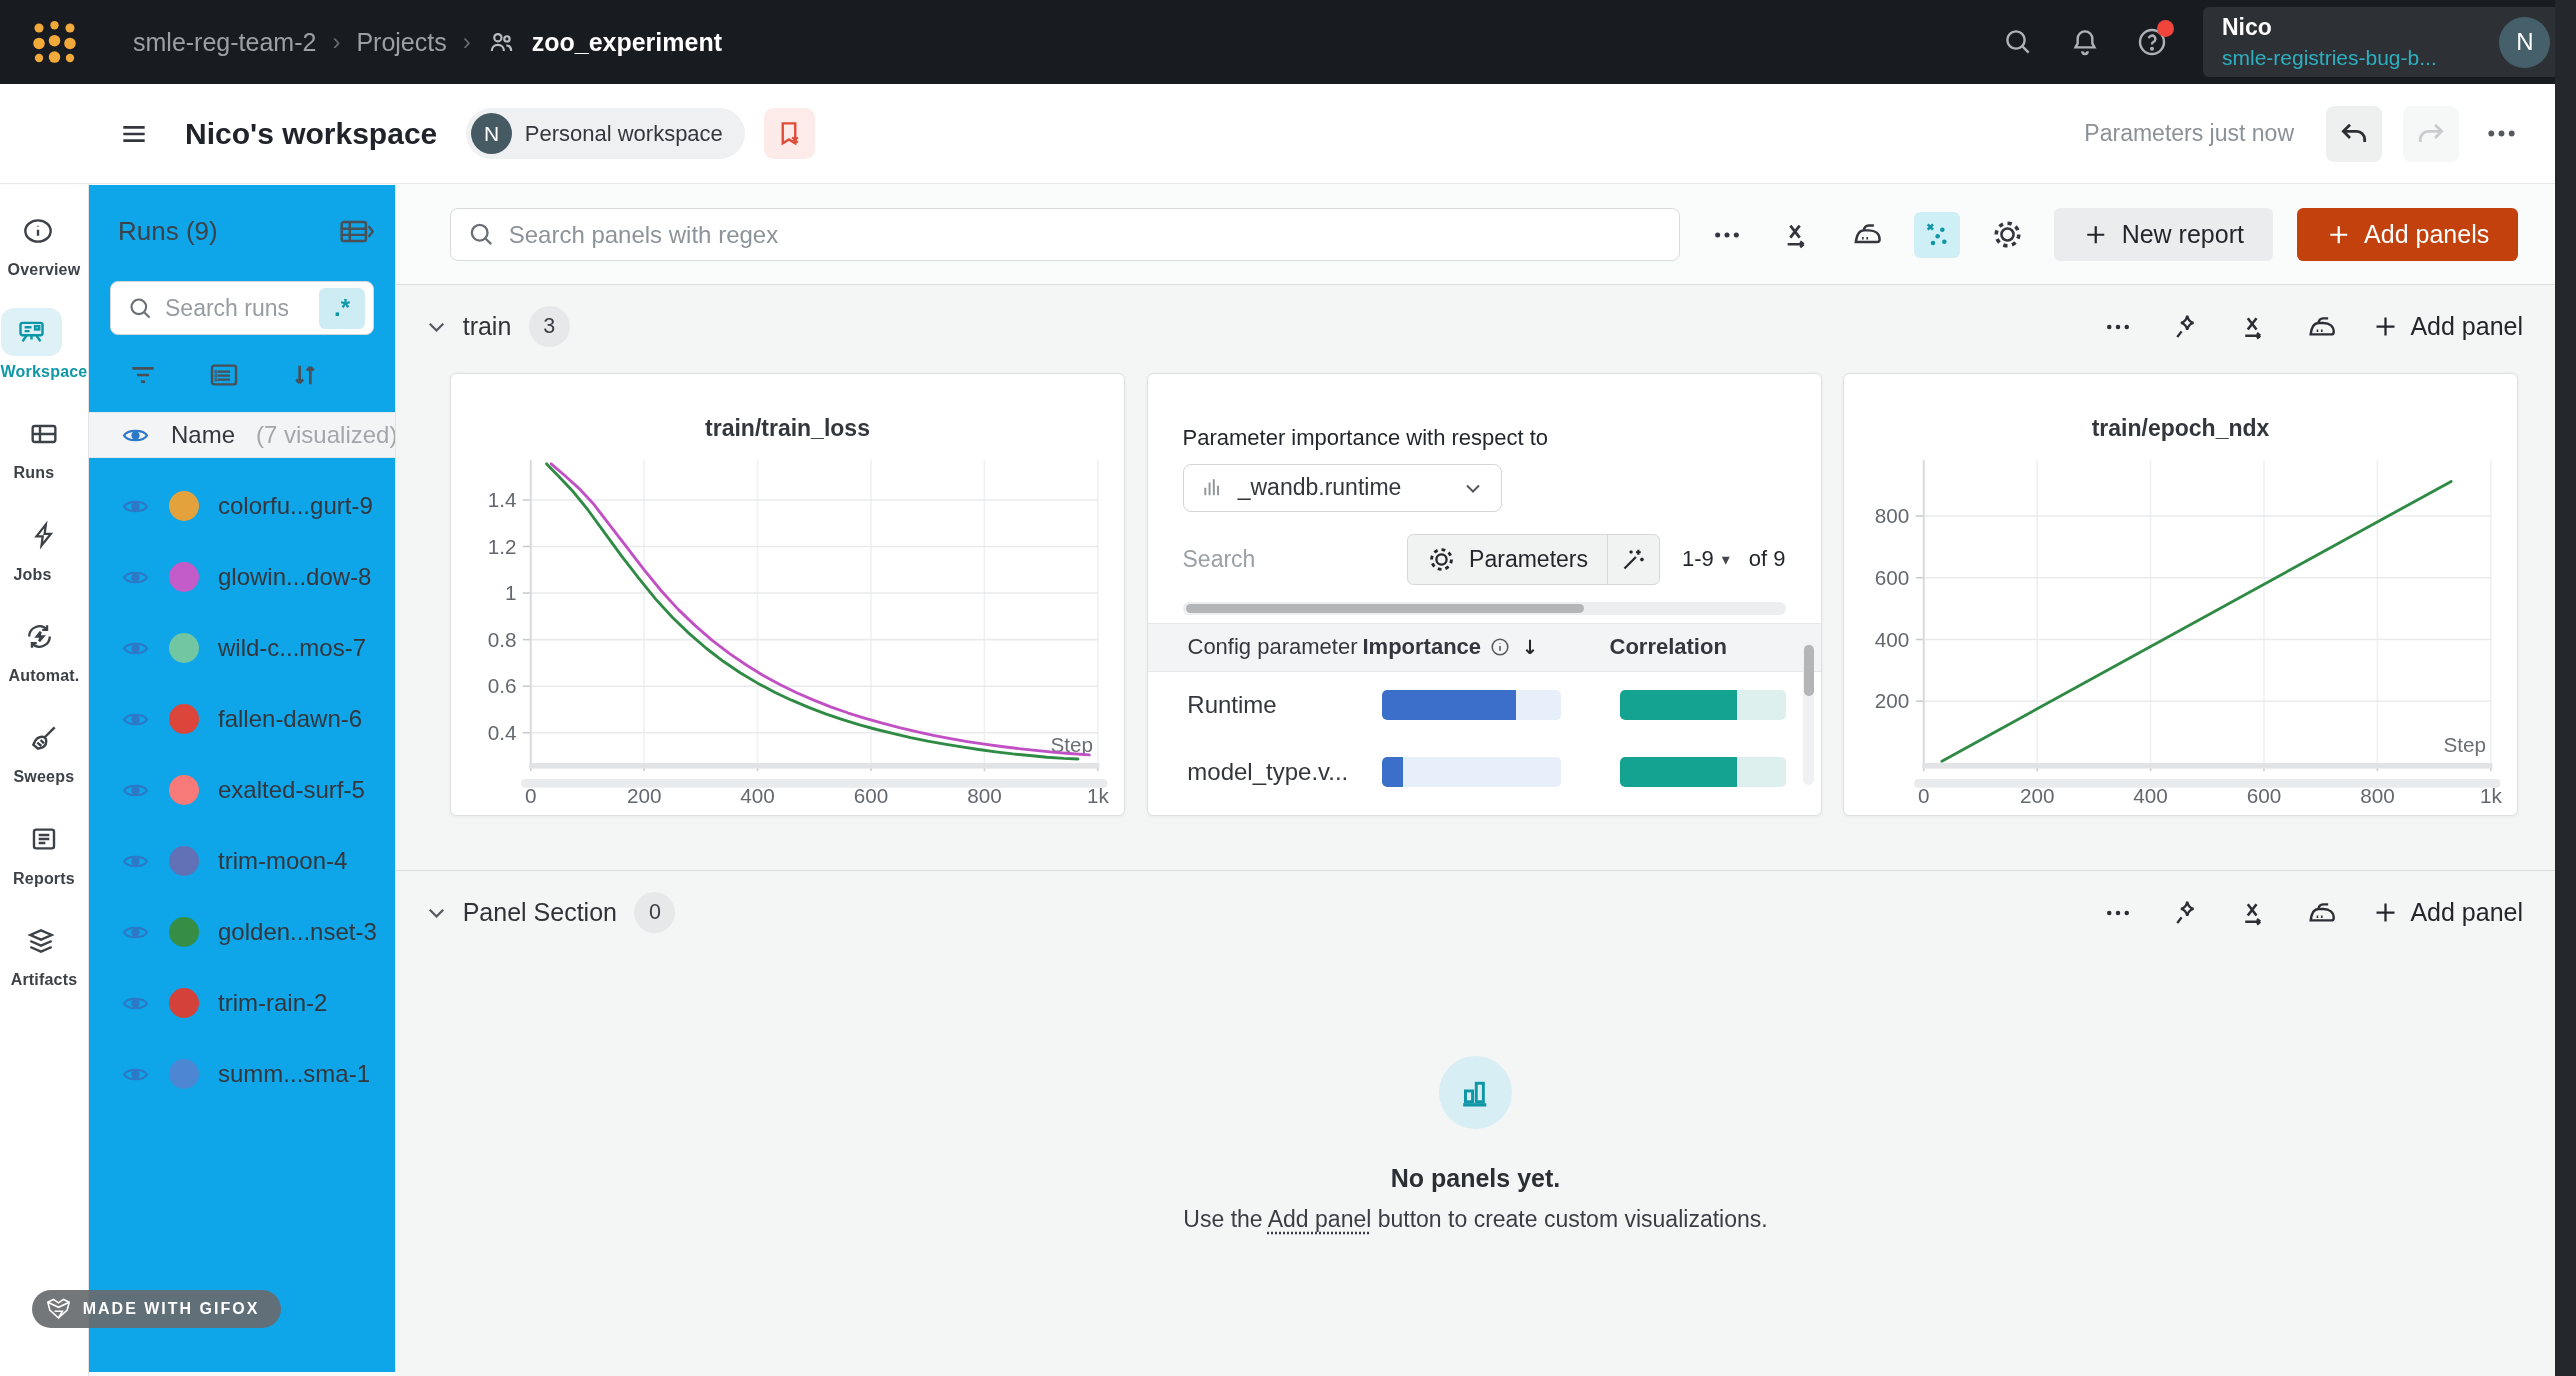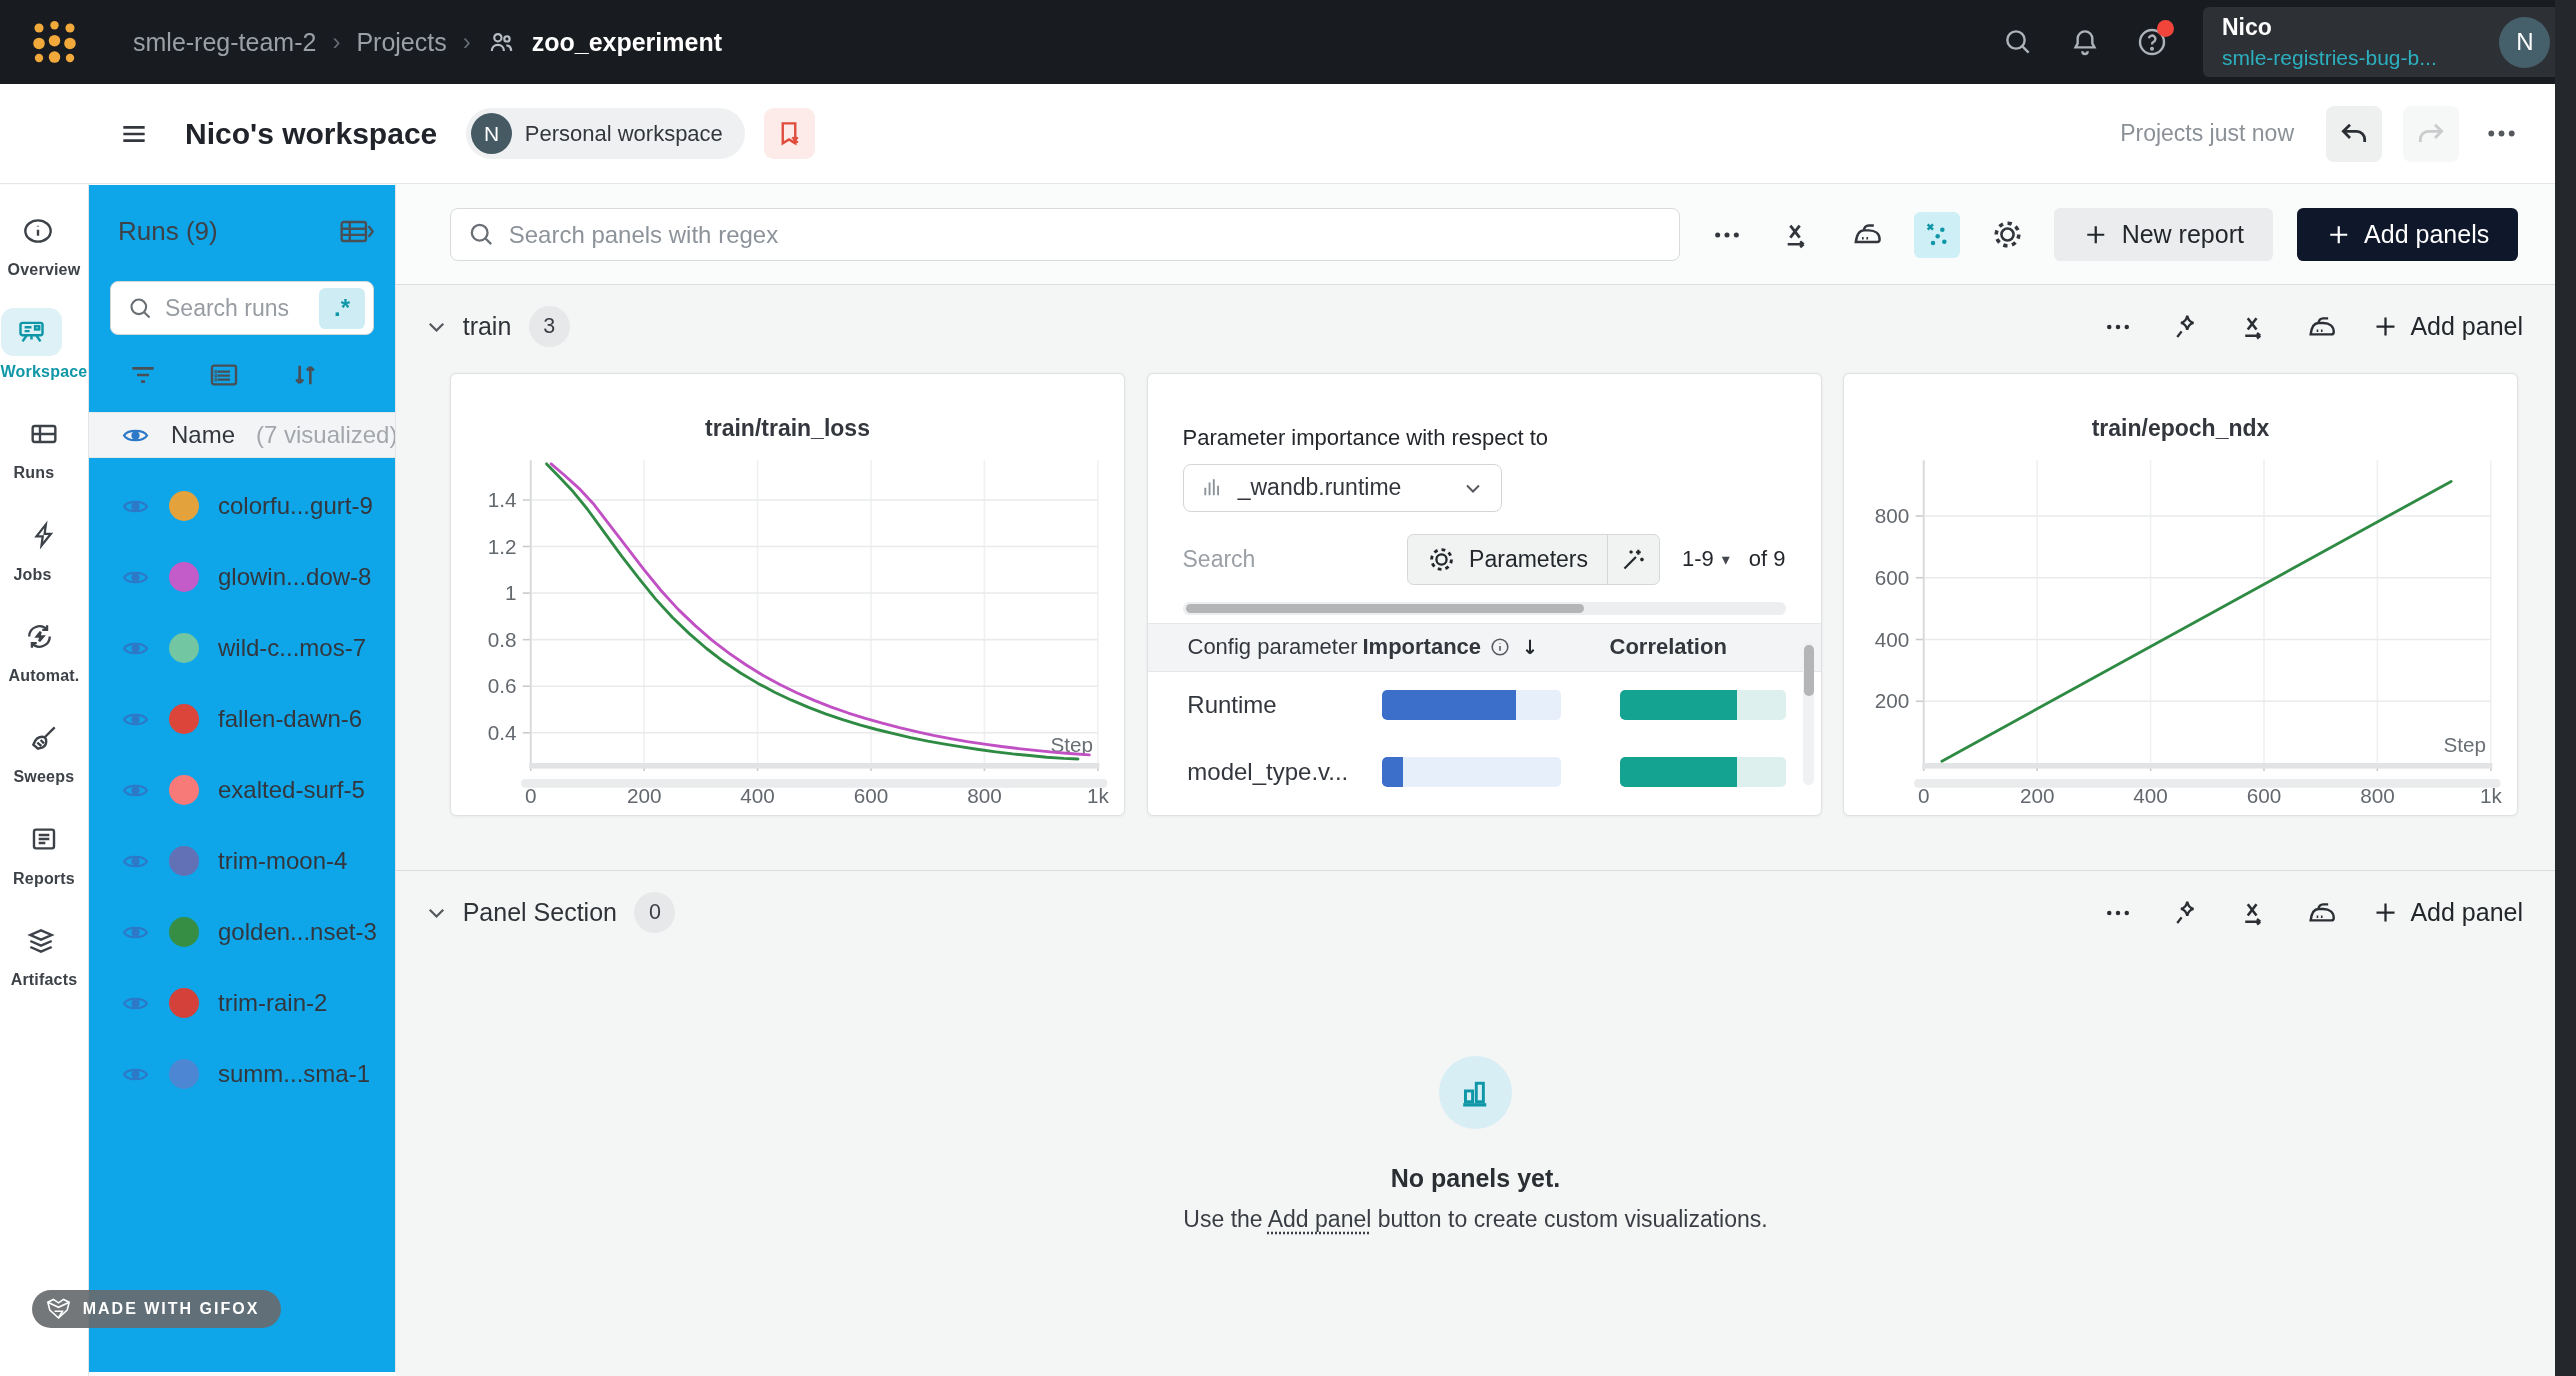--- a/index.html
+++ b/index.html
@@ -71,21 +71,21 @@
   .right-strip { position:absolute; right:0; top:0; width:21px; height:1376px; background:#24272b; z-index:40; }
 
   .ptoolbar { height:99px; display:flex; align-items:center; padding:0 32px 0 54px; gap:24px; flex:0 0 auto; }
   .panel-search { flex:1; max-width:1321px; height:53px; border:1.6px solid #d8dadb; border-radius:8px; background:#ffffff; display:flex; align-items:center; gap:12.7px; padding:0 16px; }
   .panel-search .ph { font-size:24px; color:#8d939a; }
   .panel-search .s-ico { color:#6a6f75; display:flex; }
   .tool-ico { width:46px; height:46px; border-radius:6.4px; display:flex; align-items:center; justify-content:center; color:#33373d; }
   .tool-ico.active { background:#cdeff5; color:#0f97a7; }
   .btn { height:53px; border-radius:6.4px; display:flex; align-items:center; justify-content:center; gap:12.7px; font-size:25px; cursor:pointer; white-space:nowrap; }
   .btn-grey { background:#ebeced; color:#23272c; padding:0 29px; }
-  .btn-teal { background:#0f172a; color:#ffffff; padding:0 29px; margin-right:4.8px; }
+  .btn-teal { background:#c2410c; color:#ffffff; padding:0 29px; margin-right:4.8px; }
 
   .section { border-top:1.6px solid #dcddde; background:#f4f5f5; }
   .section-head { display:flex; align-items:center; height:51px; margin:16px 32px 0 27px; }
   .sec-chev { color:#55595e; display:flex; }
   .sec-label { margin-left:12.7px; font-size:25px; color:#2f3338; }
   .sec-badge { margin-left:17.5px; min-width:41px; height:41px; border-radius:50%; background:#e7e8e9; color:#3a3e44; font-size:21.5px; display:flex; align-items:center; justify-content:center; }
   .sec-tools { margin-left:auto; display:flex; align-items:center; gap:33px; color:#2b2f34; }
   .sec-tools .t-ico { width:35px; height:35px; display:flex; align-items:center; justify-content:center; }
   .addpanel { display:flex; align-items:center; gap:11px; font-size:25px; color:#23272c; }
 
@@ -209,21 +209,21 @@
       <span class="mini-av">N</span>
       <span class="ws-pill-label">Personal workspace</span>
     </div>
     <span class="bm-btn">
       <svg width="30" height="30" viewBox="0 0 24 24" fill="none" stroke="currentColor" stroke-width="1.9">
           <path d="M7 3.5h10v16l-5-3.2-5 3.2Z"></path>
           <path d="M14.6 14.6l4.4 4.4M19 14.6l-4.4 4.4"></path>
         </svg>
     </span>
     <div class="header-right">
-      <span class="autosave">Projects just now</span>
+      <span class="autosave">Parameters just now</span>
       <span class="hist-btn on">
         <svg width="32" height="32" viewBox="0 0 24 24" fill="none" stroke="currentColor" stroke-width="2.1">
             <path d="M9 5 4 10l5 5"></path>
             <path d="M4 10h10a6 6 0 0 1 6 6v2"></path>
           </svg>
       </span>
       <span class="hist-btn off">
         <svg width="32" height="32" viewBox="0 0 24 24" fill="none" stroke="currentColor" stroke-width="2.1">
             <path d="M15 5l5 5-5 5"></path>
             <path d="M20 10H10a6 6 0 0 0-6 6v2"></path>

